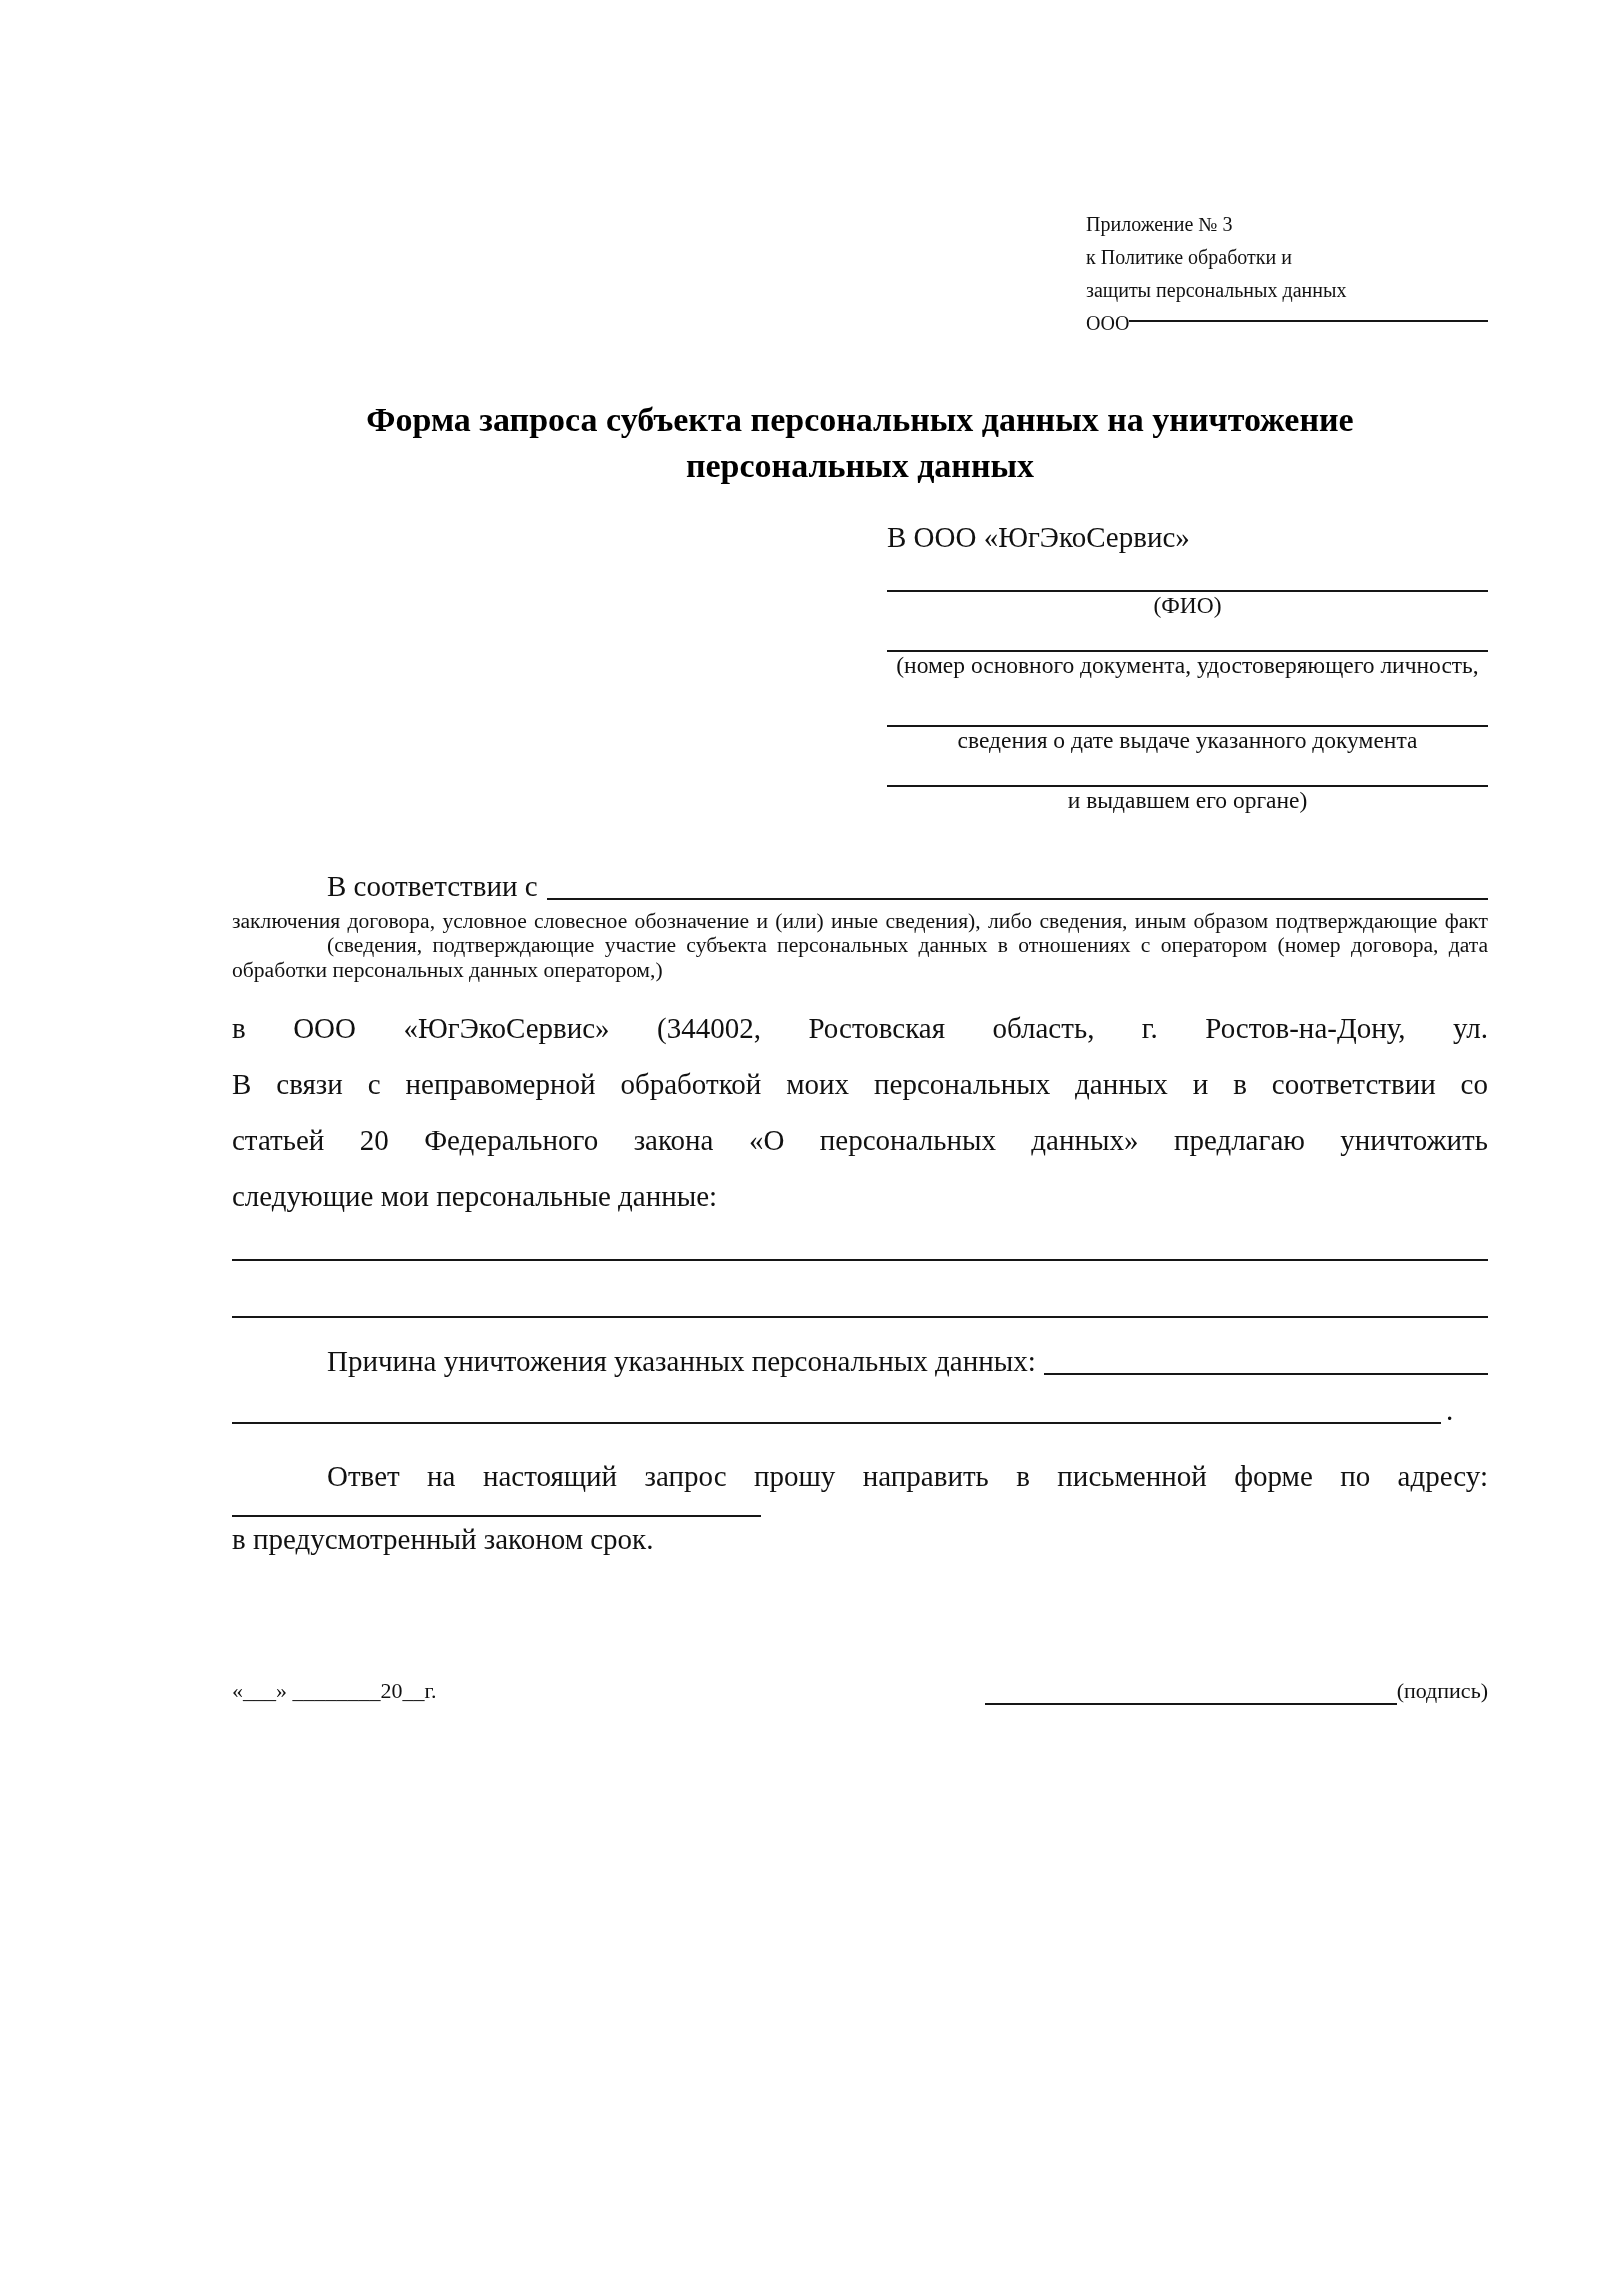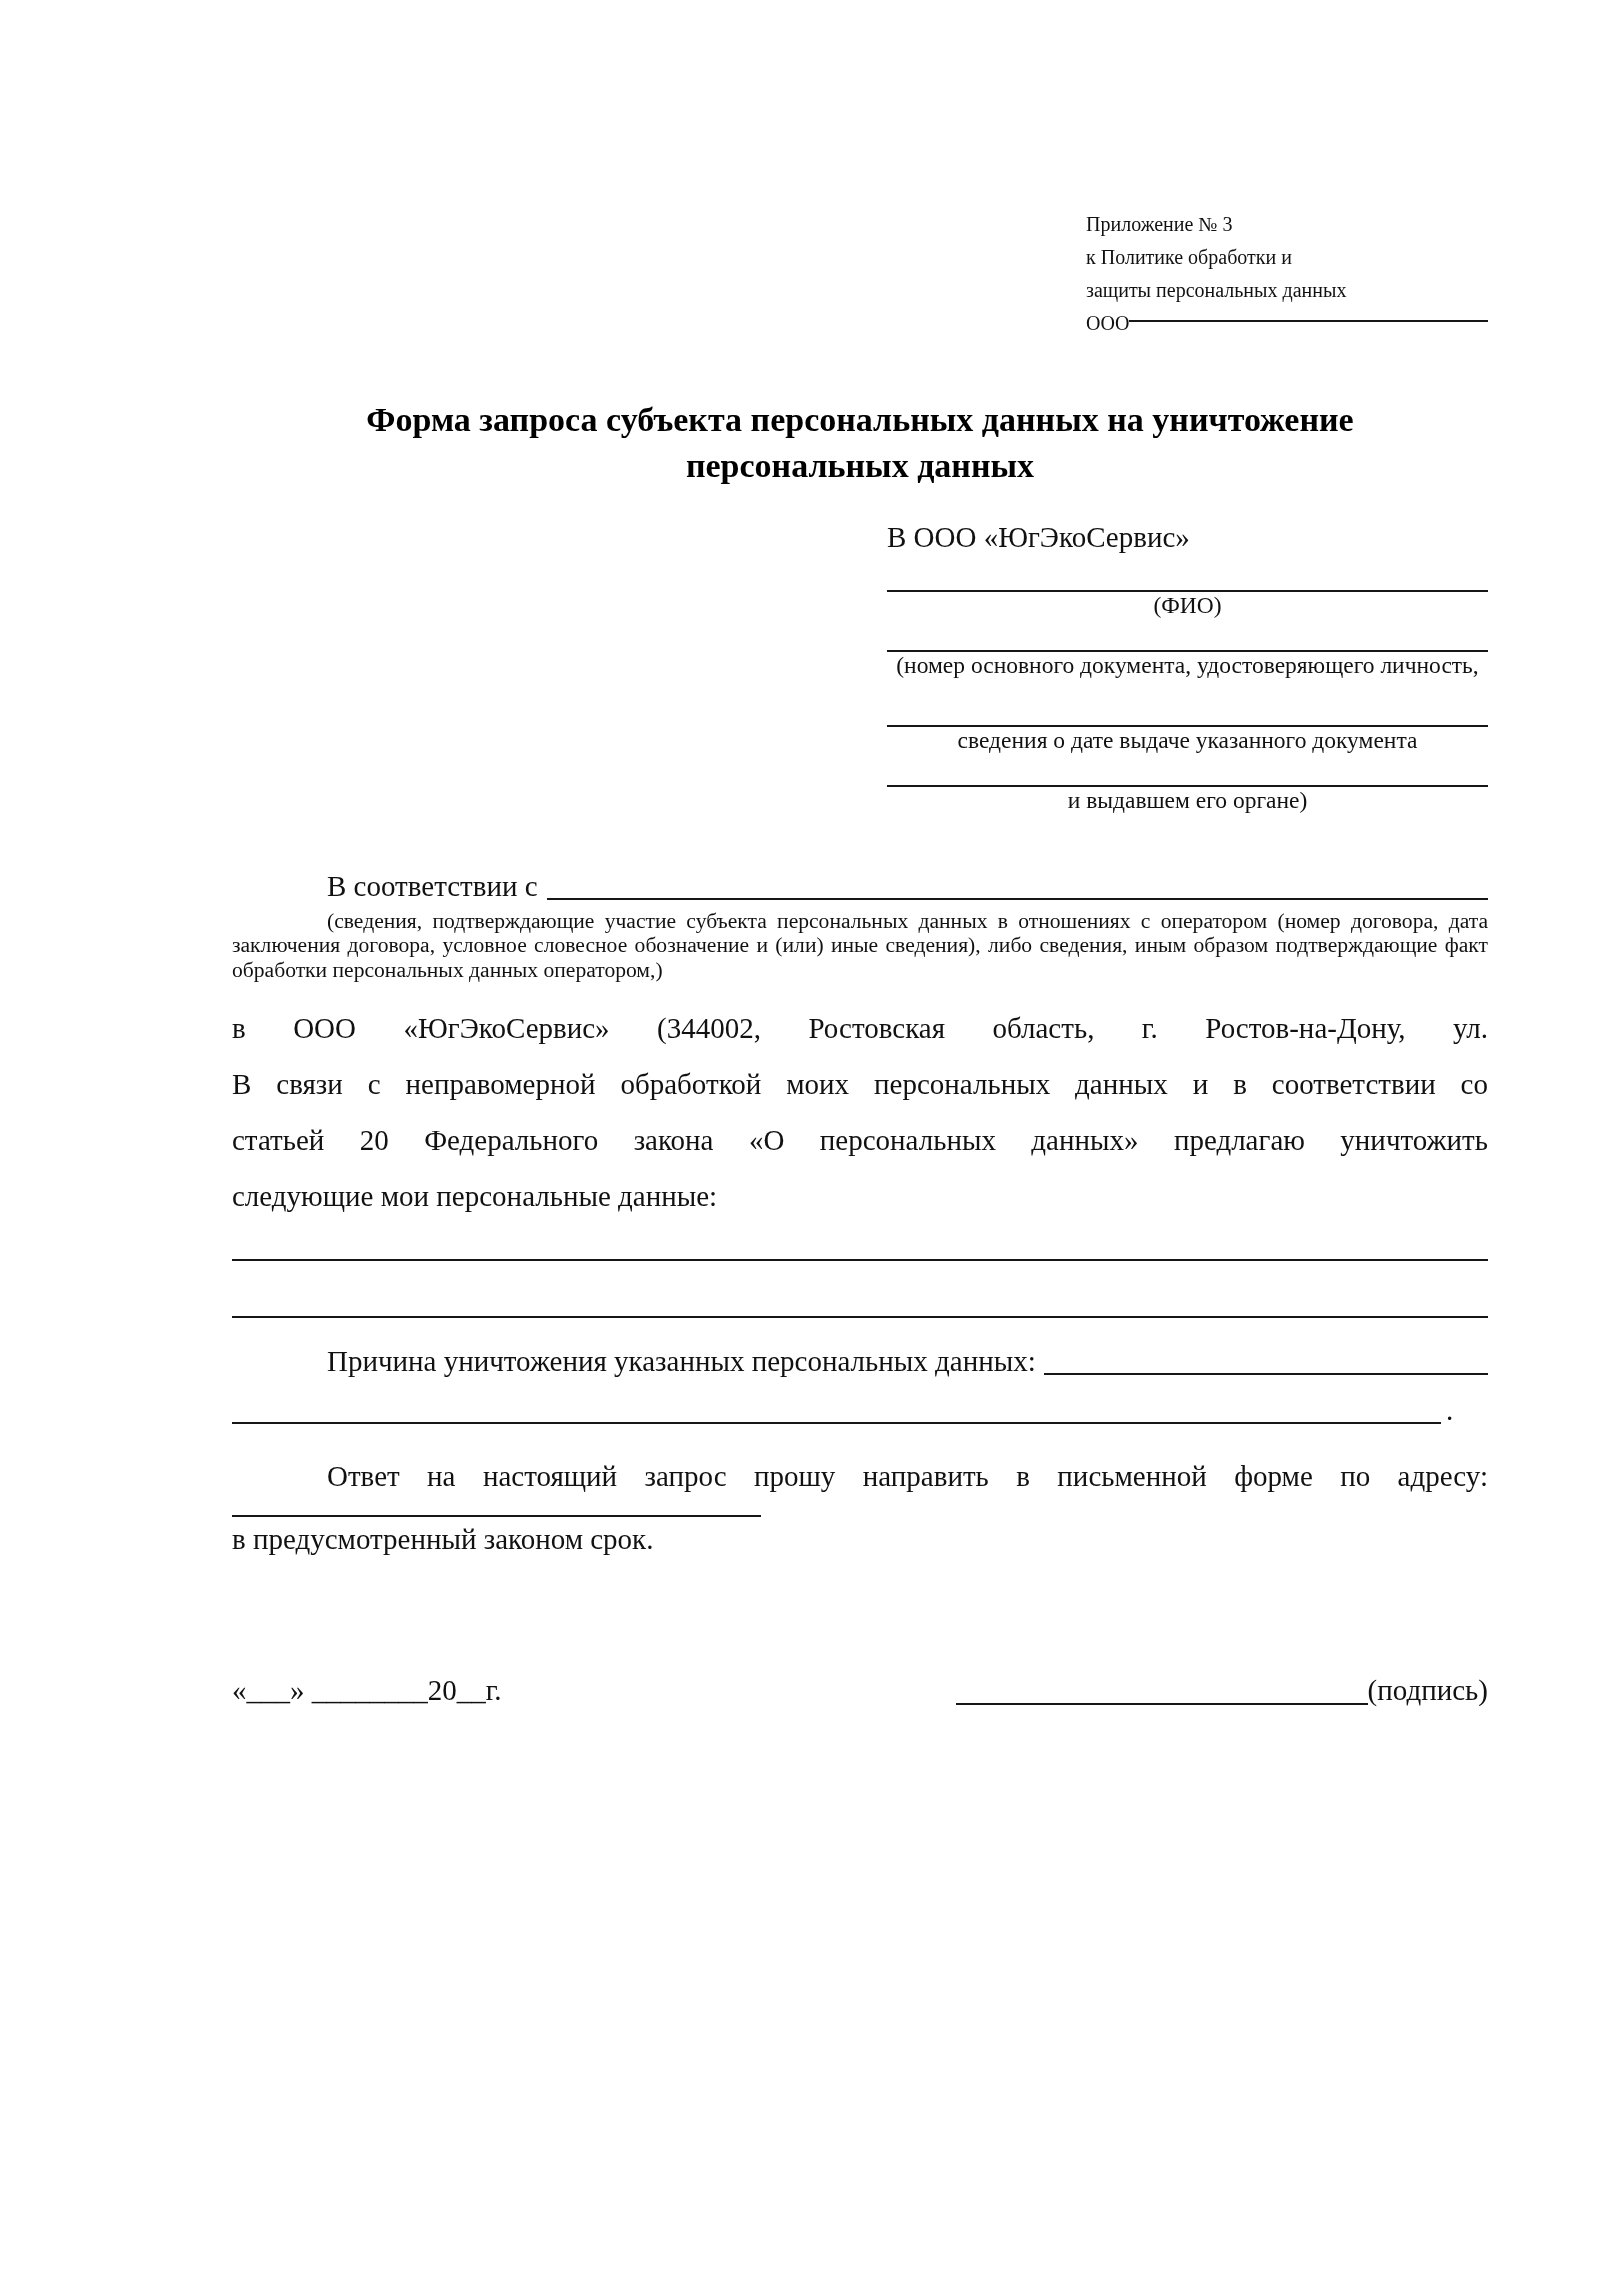--- a/index.html
+++ b/index.html
@@ -63,21 +63,21 @@
   .rule-period .seg { width: 1209px; border-bottom: 2.9px solid #161616; margin-bottom: 4.9px; }
   .rule-period .dot { margin-left: 4.9px; }
 
   
   .reply { margin-top: 29px; font-size: 29px; line-height: 37px; text-indent: 95px; text-align: justify; text-align-last: justify; }
 
   .tail { display: flex; margin-top: 19.6px; font-size: 29px; line-height: 37px; flex-direction: column; }
   .tail .half { width: 529px; border-bottom: 2.9px solid #161616; margin-bottom: 4.9px; }
 
   
-  .footer-row { display: flex; justify-content: space-between; margin-top: 114px; font-size: 29px; line-height: 37px; }
+  .footer-row { display: flex; justify-content: space-between; margin-top: 114px; font-size: 22px; line-height: 37px; }
   .sig-group { display: flex; }
   .sig-line { width: 412px; border-bottom: 2.9px solid #161616; margin-bottom: 4.9px; }
 </style>
 </head>
 <body>
 
 <div class="page">
   <div class="content">
 
     <div class="header-note">
@@ -106,22 +106,22 @@
       <div class="blank u4"></div>
       <div class="cap">и выдавшем его органе)</div>
     </div>
 
     <div class="accordance">
       <span class="lbl">В соответствии с</span>
       <span class="fill-line"></span>
     </div>
 
     <div class="note">
+      <div class="note-line">заключения договора, условное словесное обозначение и (или) иные сведения), либо сведения, иным образом подтверждающие факт</div>
       <div class="note-line first">(сведения, подтверждающие участие субъекта персональных данных в отношениях с оператором (номер договора, дата</div>
-      <div class="note-line">заключения договора, условное словесное обозначение и (или) иные сведения), либо сведения, иным образом подтверждающие факт</div>
       <div class="note-line last">обработки персональных данных оператором,)</div>
     </div>
 
     <div class="main-para">
       <div class="p-line">в ООО «ЮгЭкоСервис» (344002, Ростовская область, г. Ростов-на-Дону, ул.</div>
       <div class="p-line">В связи с неправомерной обработкой моих персональных данных и в соответствии со</div>
       <div class="p-line">статьей 20 Федерального закона «О персональных данных» предлагаю уничтожить</div>
       <div class="p-line last">следующие мои персональные данные:</div>
     </div>
 

